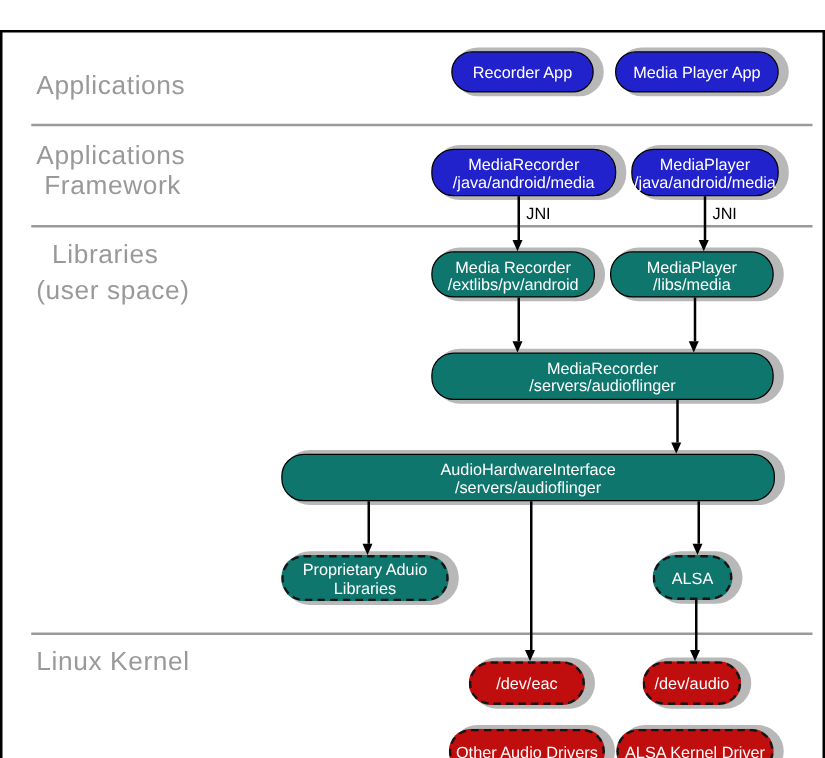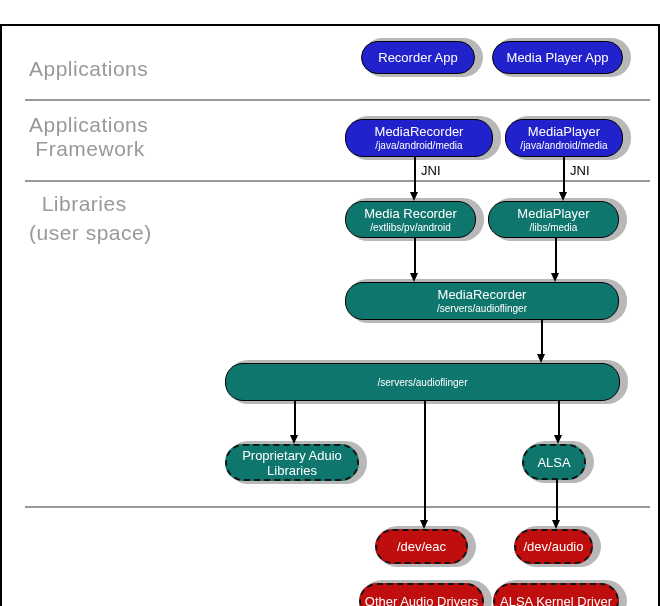--- a/index.html
+++ b/index.html
@@ -20,39 +20,40 @@
     position:absolute; color:#ffffff; text-align:center;
     display:flex; flex-direction:column; align-items:center; justify-content:center;
     border:1.5px solid #000; border-radius:18px;
     box-shadow:5px 0 0 3px #b8b8b8; box-sizing:border-box;
   }
   .node.blue  { background:#2222cc; }
   .node.green { background:#0f766e; }
   .node.red   { background:#c00d0d; }
   .node.dashed { border:2px dashed #151515; }
   .node .title { font-size:13px; line-height:15px; }
-  .node .sub   { font-size:10px; line-height:13px; }
+  .node .sub   { font-size:13px; line-height:13px; }
   .vline { position:absolute; width:1.5px; background:#000; }
   .ahead {
     position:absolute; width:0; height:0;
     border-left:4.5px solid transparent; border-right:4.5px solid transparent;
     border-top:9px solid #000;
   }
   .jni { position:absolute; color:#000; font-size:13px; line-height:14px; }
 </style>
 </head>
 <body>
 
 <div id="canvas">
 
   <div class="layer-label" style="left:27px; top:31px;">Applications</div>
   <div class="layer-label" style="left:27px; top:87px;"><span>Applications</span>
 <span> Framework</span></div>
   <div class="layer-label" style="left:27px; top:163px; line-height:29px;"><span>  Libraries</span>
 <span>(user space)</span></div>
+  <div class="layer-label" style="left:27px; top:492px;">Linux Kernel</div>
 
   <div class="divider" style="top:73px;"></div>
   <div class="divider" style="top:154px;"></div>
   <div class="divider" style="top:480px;"></div>
 
   <div class="node blue" style="left:359px; top:15px; width:114px; height:33px;">
     <span class="title">Recorder App</span>
   </div>
   <div class="node blue" style="left:490px; top:15px; width:131px; height:33px;">
     <span class="title">Media Player App</span>
@@ -76,20 +77,21 @@
   </div>
   <div class="node green" style="left:486px; top:175px; width:131px; height:37px;">
     <span class="title">MediaPlayer</span>
     <span class="sub">/libs/media</span>
   </div>
   <div class="node green" style="left:343px; top:256px; width:274px; height:38px;">
     <span class="title">MediaRecorder</span>
     <span class="sub">/servers/audioflinger</span>
   </div>
   <div class="node green" style="left:223px; top:337px; width:395px; height:38px;">
+    <span class="title">AudioHardwareInterface</span>
     <span class="sub">/servers/audioflinger</span>
   </div>
   <div class="node green dashed" style="left:223px; top:418px; width:134px; height:37px; padding:0 12px;">
     <span class="title">Proprietary Aduio Libraries</span>
   </div>
   <div class="node green dashed" style="left:520px; top:418px; width:64px; height:36px;">
     <span class="title">ALSA</span>
   </div>
 
   <div class="node red dashed" style="left:373px; top:503px; width:93px; height:35px;">

